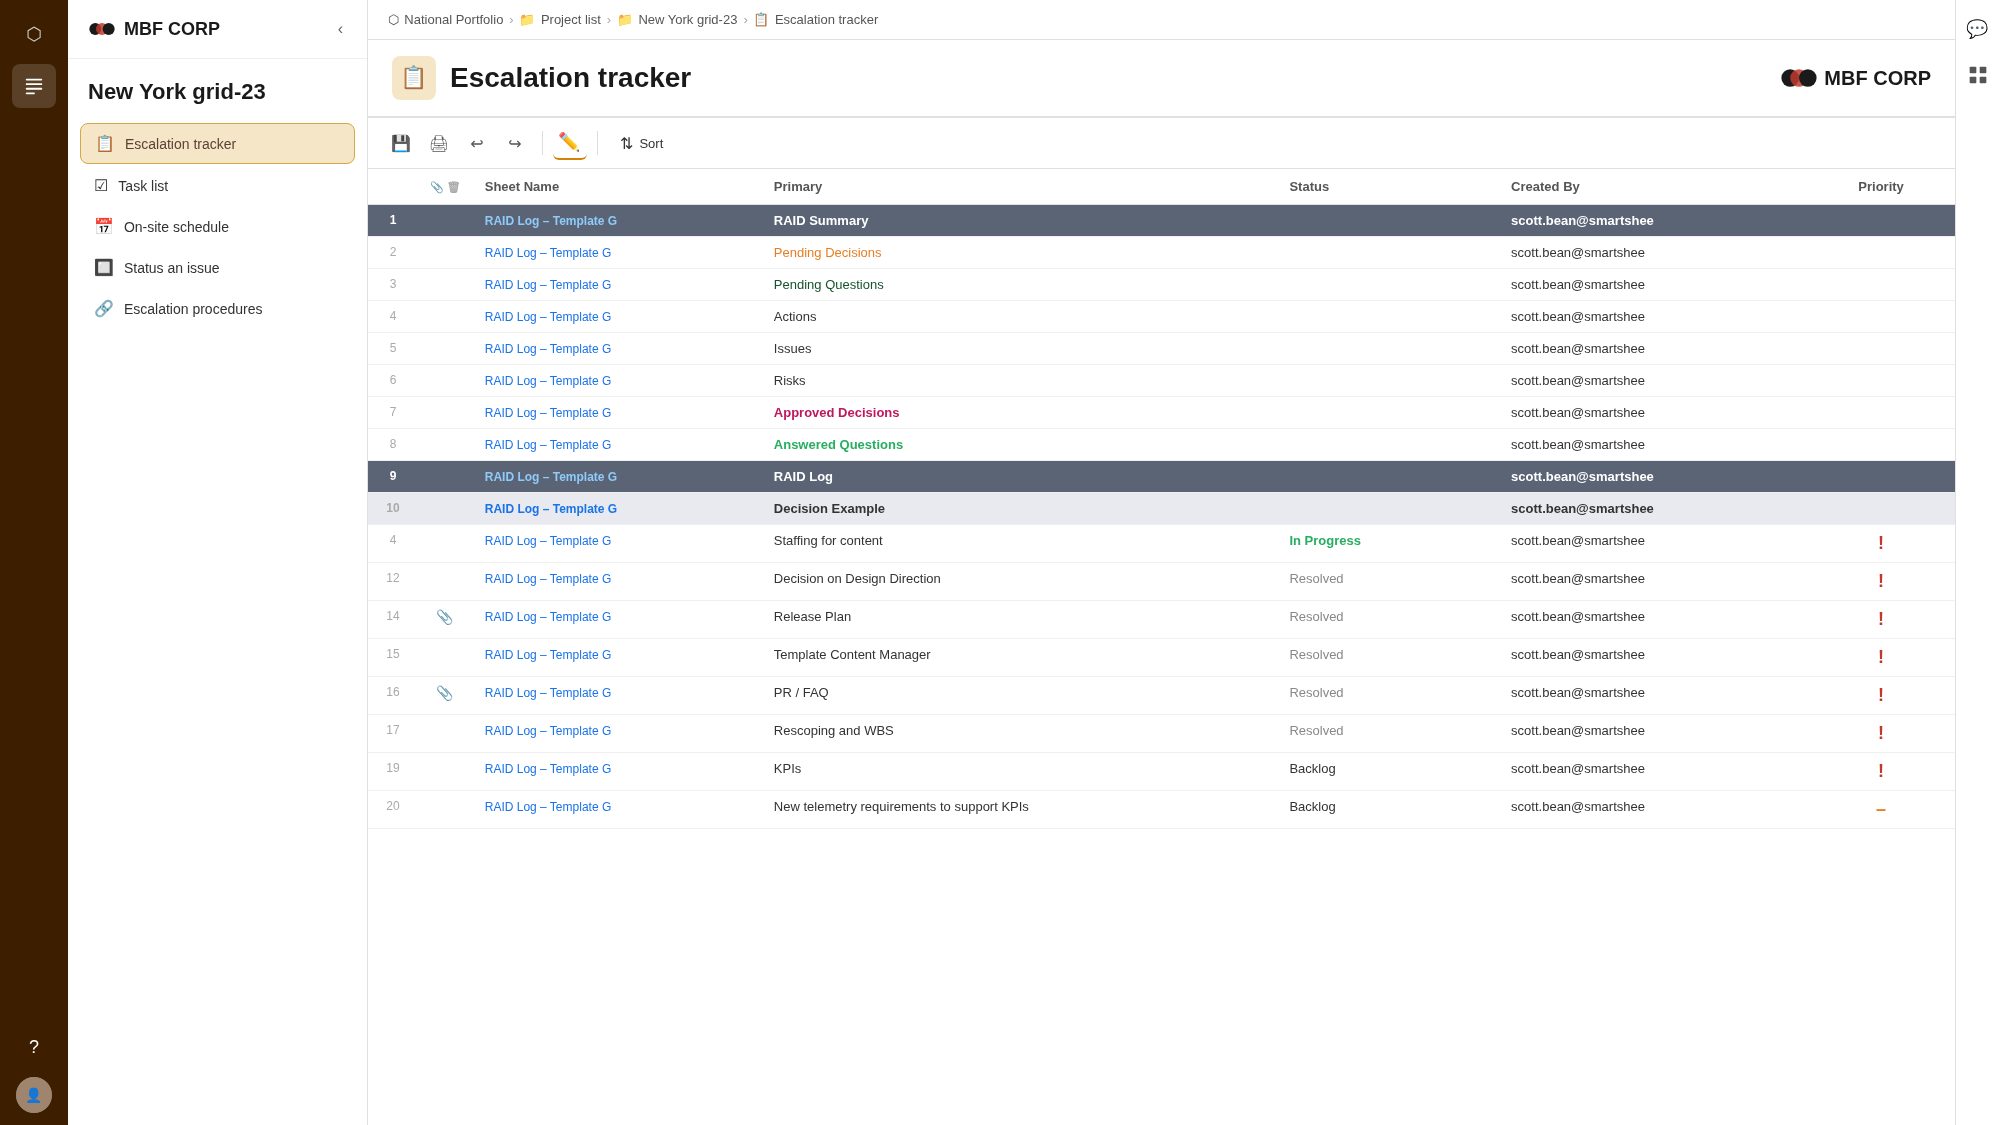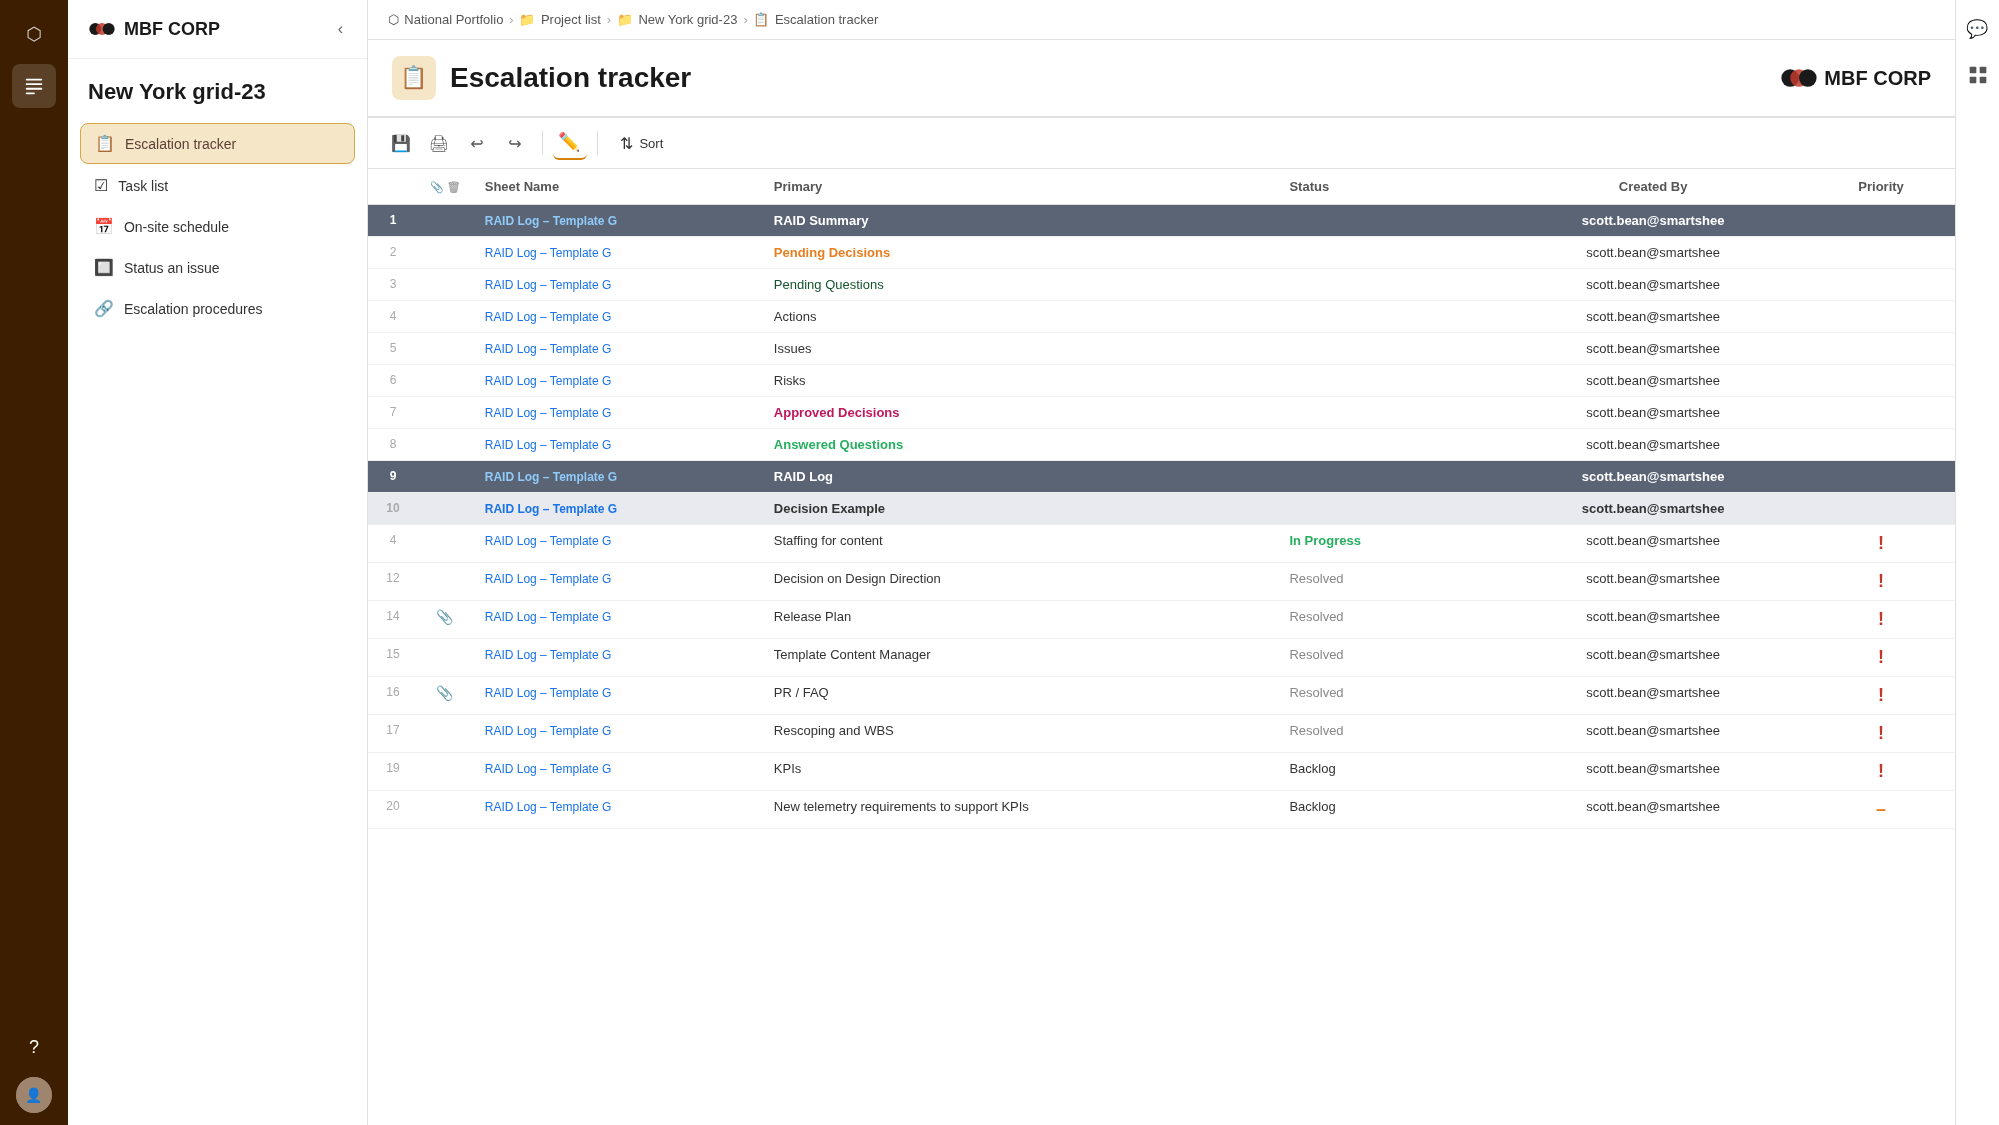--- a/index.html
+++ b/index.html
@@ -179,21 +179,21 @@
     .row-header td { color: white !important; font-weight: 700; }
     .row-header .sheet-name-link { color: #90caf9 !important; }
     .row-subheader { background: #e8eaf0 !important; }
     .row-subheader td { font-weight: 600; }
     .attachment-icon { color: #888; font-size: 14px; }
 
     .icon-attach-col { width: 40px; text-align: center; }
     .col-sheet { min-width: 130px; }
     .col-primary { min-width: 180px; }
     .col-status { min-width: 120px; }
-    .col-created { min-width: 150px; text-align: center; }
+    .col-created { min-width: 150px; }
     .col-priority { min-width: 80px; text-align: center; }
 
     
     .right-sidebar {
       width: 44px;
       background: white;
       border-left: 1px solid #e0e0e0;
       display: flex;
       flex-direction: column;
       align-items: center;
@@ -341,21 +341,21 @@
             <td class="col-sheet"><a href="#" class="sheet-name-link">RAID Log – Template G</a></td>
             <td class="col-primary" style="font-weight: 700; color: rgb(26, 26, 26);">RAID Summary</td>
             <td class="col-status"></td>
             <td class="col-created" style="color: white;">scott.bean@smartshee</td>
             <td class="col-priority" style="text-align: center;"></td>
           </tr>
           <tr>
             <td class="row-num">2</td>
             <td class="icon-attach-col"></td>
             <td class="col-sheet"><a href="#" class="sheet-name-link">RAID Log – Template G</a></td>
-            <td class="col-primary" style="color: rgb(230, 126, 34); font-weight: 700; margin-top: 28px;">Pending Decisions</td>
+            <td class="col-primary" style="color: rgb(230, 126, 34); font-weight: 400; margin-top: 28px;">Pending Decisions</td>
             <td class="col-status"></td>
             <td class="col-created">scott.bean@smartshee</td>
             <td class="col-priority" style="text-align: center;"></td>
           </tr>
           <tr>
             <td class="row-num">3</td>
             <td class="icon-attach-col"></td>
             <td class="col-sheet"><a href="#" class="sheet-name-link">RAID Log – Template G</a></td>
             <td class="col-primary" style="color: #14532d; font-weight: 400;">Pending Questions</td>
             <td class="col-status"></td>

